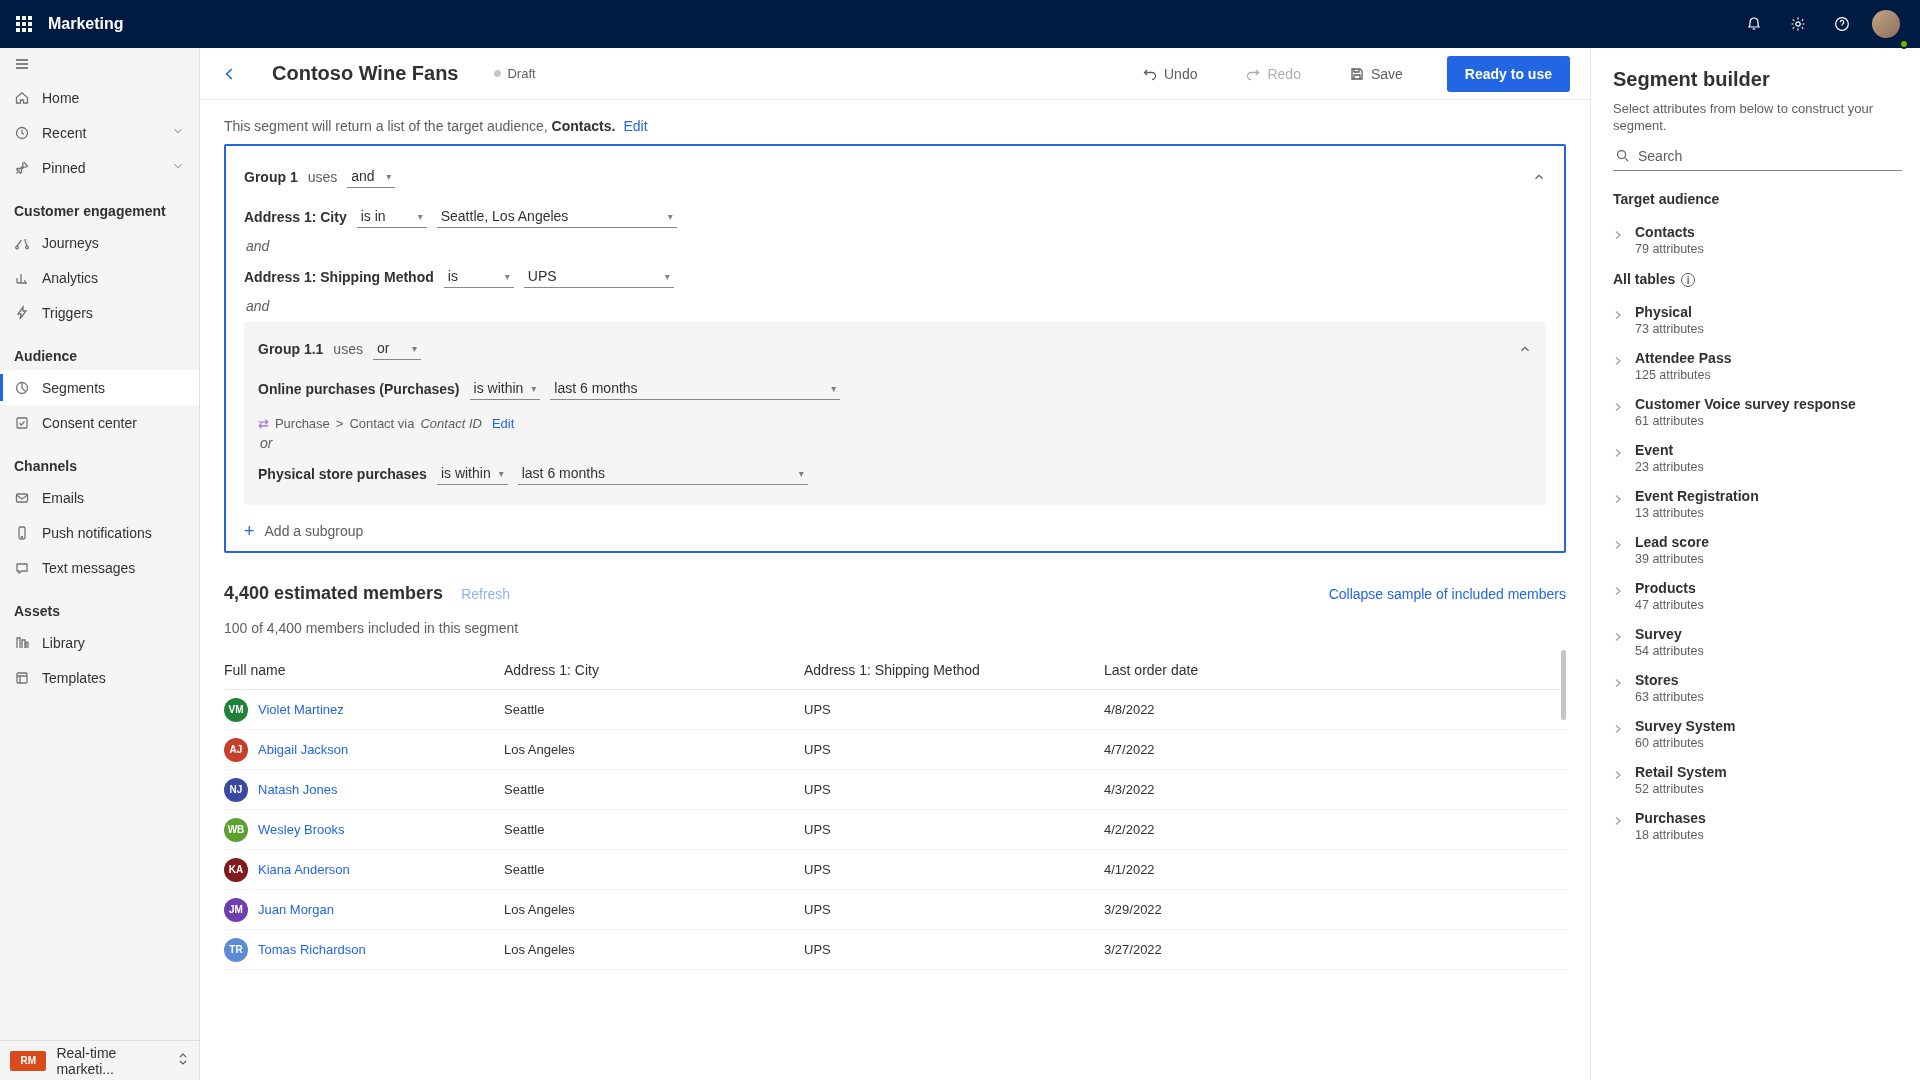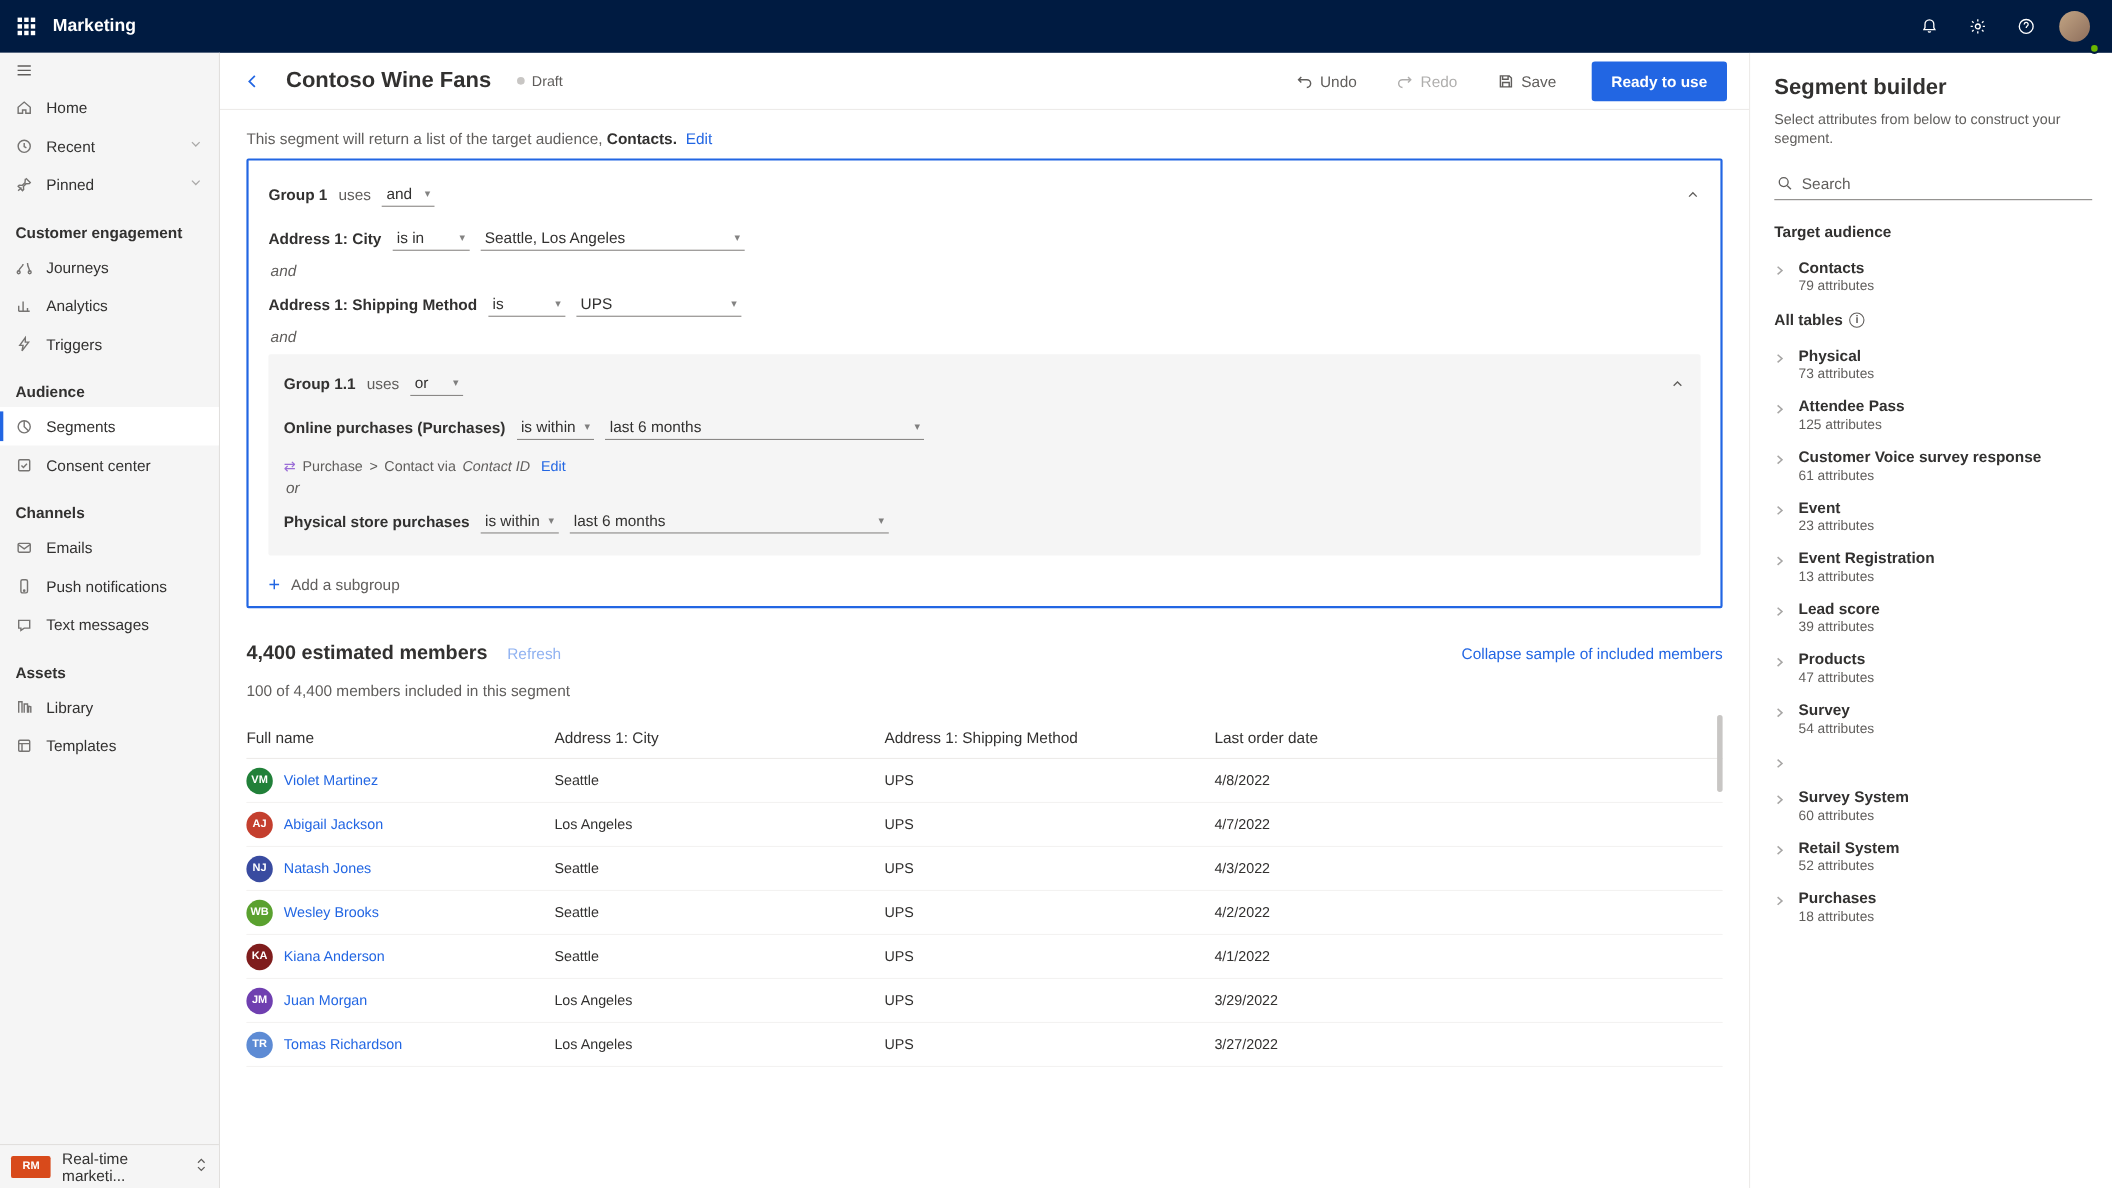--- a/index.html
+++ b/index.html
@@ -27,21 +27,21 @@
 .nav-item .chev { margin-left:auto; opacity:.5; }
 .nav-section { padding:18px 14px 6px; font-weight:600; color:#323130; font-size:14px; }
 .nav-icon { width:16px; height:16px; display:flex; align-items:center; justify-content:center; opacity:.85; }
 .nav-icon svg { width:16px; height:16px; stroke:#605e5c; fill:none; stroke-width:1.3; }
 .area-switch { position:absolute; bottom:0; left:0; right:0; height:40px; border-top:1px solid #e1dfdd; display:flex; align-items:center; padding:0 10px; gap:10px; background:#f5f5f5; cursor:pointer; }
 .area-badge { width:40px; height:20px; background:#d84a1b; color:#fff; font-size:10px; font-weight:600; border-radius:2px; display:flex; align-items:center; justify-content:center; }
 
 
 .main { flex:1; display:flex; overflow:hidden; }
 .editor { flex:1; overflow:auto; padding:0; }
-.hdr { height:52px; display:flex; align-items:center; padding:0 20px 0 16px; gap:16px; border-bottom:1px solid #edebe9;text-align:right; }
+.hdr { height:52px; display:flex; align-items:center; padding:0 20px 0 16px; gap:28px; border-bottom:1px solid #edebe9;text-align:right; }
 .back-btn { width:28px; height:28px; border-radius:4px; display:flex; align-items:center; justify-content:center; cursor:pointer; }
 .seg-title { font-size:20px; font-weight:600; margin-right:8px; }
 .status-pill { font-size:13px; color:#605e5c; display:flex; align-items:center; gap:6px; }
 .status-dot { width:7px; height:7px; border-radius:50%; background:#c8c6c4; }
 .hdr-spacer { flex:1; }
 .hdr-btn { display:flex; align-items:center; gap:6px; padding:0 10px; height:32px; color:#605e5c; cursor:pointer; font-size:14px; border-radius:2px; }
 .hdr-btn.disabled { opacity:.5; cursor:default; }
 .hdr-btn svg{ width:16px; height:16px; stroke:#605e5c; fill:none; stroke-width:1.3; }
 .primary-btn { background:#2266e3; color:#fff; padding:0 18px; height:36px; display:flex; align-items:center; border-radius:3px; font-weight:600; cursor:pointer; margin-left:6px; }
 
@@ -80,21 +80,21 @@
 .thead { color:#323130; border-bottom:1px solid #edebe9; }
 .trow { border-bottom:1px solid #f3f2f1; font-size:13px; }
 .trow .cell-name { display:flex; align-items:center; gap:10px; color:#2266e3; cursor:pointer; }
 .pavatar { width:24px; height:24px; border-radius:50%; color:#fff; font-size:10px; font-weight:700; display:flex; align-items:center; justify-content:center; }
 .scrollbar { position:absolute; right:0; top:0; width:5px; height:100%; background:transparent; display:flex; flex-direction:column; }
 .thumb { width:5px; height:70px; background:#c8c6c4; border-radius:3px; }
 
 
 .rightpane { width:330px; border-left:1px solid #edebe9; padding:20px 18px 0 22px; overflow:auto; }
 .rp-title { font-size:20px; font-weight:600; margin-bottom:10px; }
-.rp-sub { font-size:13px; color:#605e5c; margin-bottom:20px; line-height:1.3; }
+.rp-sub { font-size:13px; color:#605e5c; margin-bottom:9px; line-height:1.3; }
 .rp-search { display:flex; align-items:center; gap:8px; border-bottom:1px solid #8a8886; padding:4px 2px 6px; margin-bottom:20px; }
 .rp-search input { border:none; outline:none; font-size:14px; flex:1; background:transparent; font-family:inherit;}
 .rp-search input::placeholder{ color:#605e5c; }
 .rp-section { font-weight:600; margin:8px 0 10px; font-size:14px; }
 .tree-item { display:flex; align-items:flex-start; gap:10px; padding:7px 0; cursor:pointer; }
 .tree-item .tw { flex:1; }
 .tree-item .name { font-weight:600; font-size:14px; }
 .tree-item .count { font-size:12.5px; color:#605e5c; margin-top:2px; }
 .tree-chev { width:12px; opacity:.55; margin-top:3px; }
 .info-i { width:14px; height:14px; border:1px solid #605e5c; border-radius:50%; display:inline-flex; align-items:center; justify-content:center; font-size:10px; color:#605e5c; margin-left:6px; font-style:normal; vertical-align:middle; }
@@ -596,20 +596,24 @@
               </svg></span>
             <div class="tw">
               <div class="name">Survey</div>
               <div class="count">54 attributes</div>
             </div>
           </div>
           <div class="tree-item">
             <span class="tree-chev"><svg width="10" height="10" viewBox="0 0 10 10" fill="none" stroke="#605e5c" stroke-width="1.4">
                 <path d="M3 1.5 7 5 3 8.5"></path>
               </svg></span>
+            <div class="tw">
+              <div class="name">Stores</div>
+              <div class="count">63 attributes</div>
+            </div>
           </div>
           <div class="tree-item">
             <span class="tree-chev"><svg width="10" height="10" viewBox="0 0 10 10" fill="none" stroke="#605e5c" stroke-width="1.4">
                 <path d="M3 1.5 7 5 3 8.5"></path>
               </svg></span>
             <div class="tw">
               <div class="name">Survey System</div>
               <div class="count">60 attributes</div>
             </div>
           </div>

